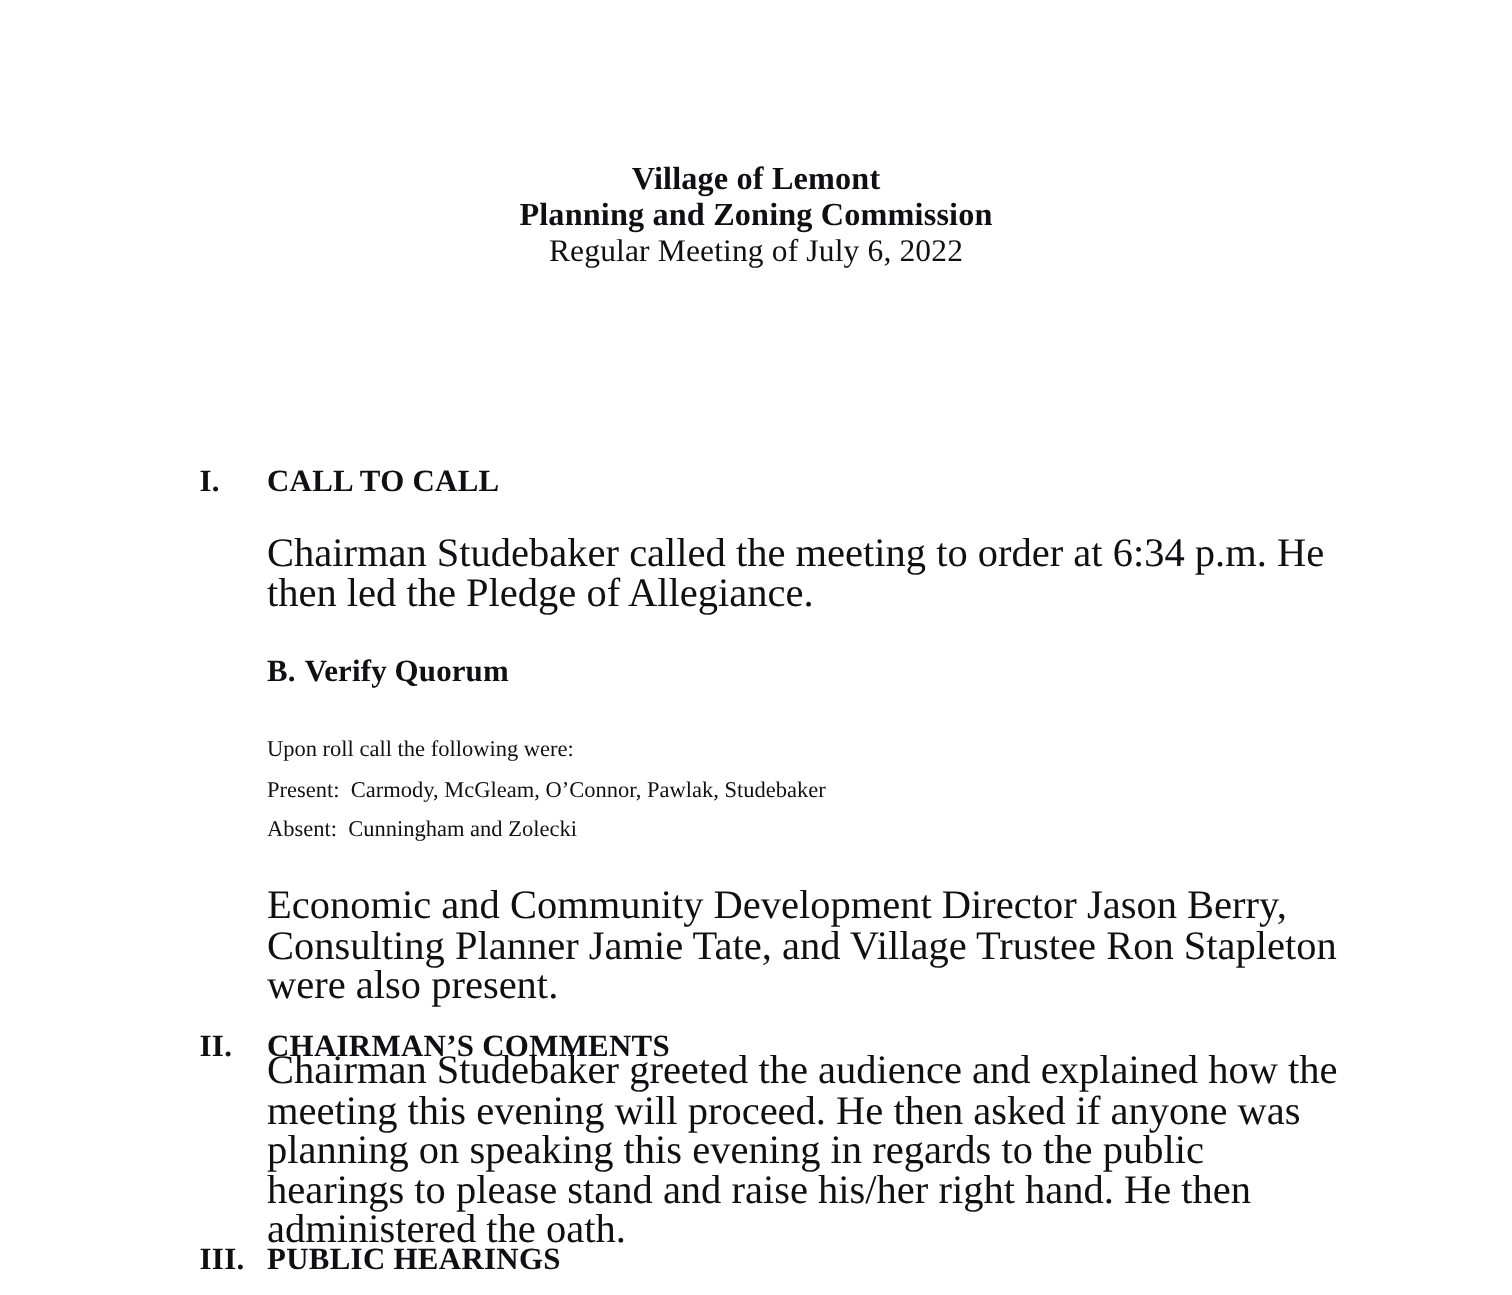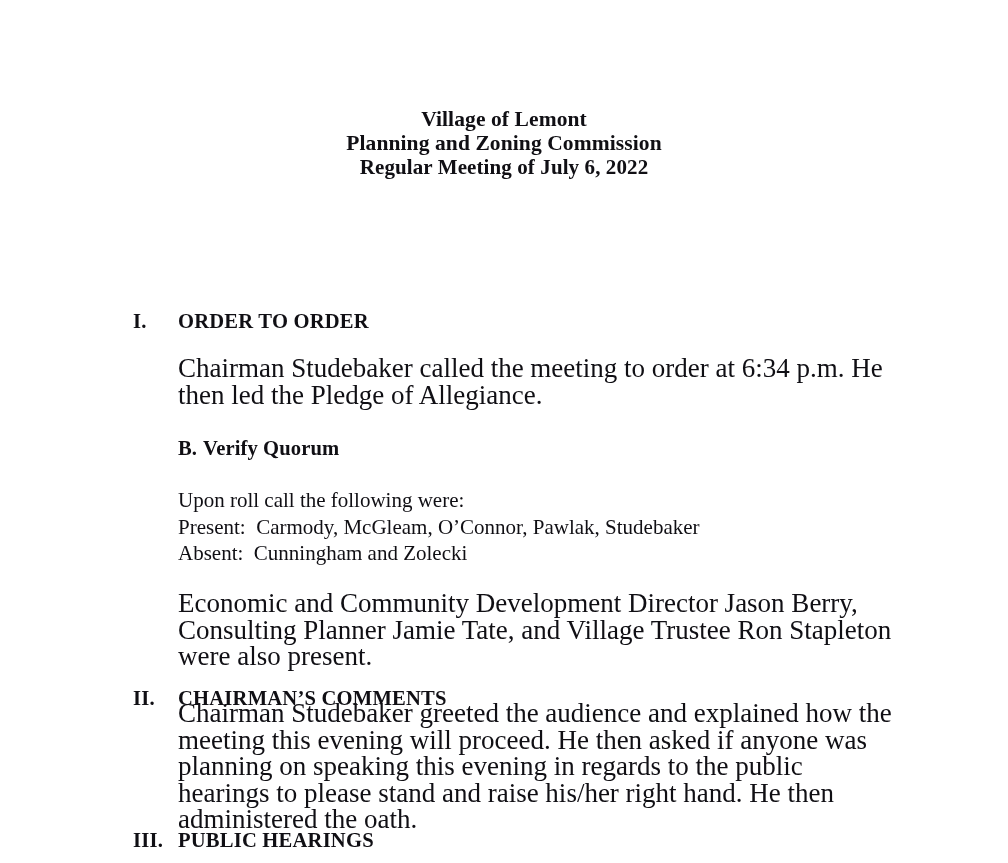--- a/index.html
+++ b/index.html
@@ -35,21 +35,21 @@
   }
   .title-line {
     font-size: 21.5px;
     line-height: 23.5px;
     font-weight: bold;
     letter-spacing: 0.1px;
   }
   .title-sub {
     font-size: 21px;
     line-height: 25px;
-    font-weight: bold;
+    font-weight: normal;
     letter-spacing: 0.1px;
   }
 
   
   .intro {
     position: absolute;
     left: 118px;
     top: 200px;
     width: 778px;
     font-size: 20.6px;
@@ -97,21 +97,21 @@
   .sub-heading .sub-letter {
     text-decoration: none;
     padding-right: 6px;
   }
   .sub-heading .sub-label {
     text-underline-offset: 2.5px;
     text-decoration-thickness: 1.6px;
   }
 
   .roll-line {
-    font-size: 21px;
+    font-size: 15px;
     line-height: 26.6px;
     white-space: pre;
   }
 
   .para {
     font-size: 27px;
     line-height: 26.6px;
   }
 
   
@@ -132,21 +132,21 @@
   <div class="title-block">
     <div class="title-line">Village of Lemont</div>
     <div class="title-line">Planning and Zoning Commission</div>
     <div class="title-sub">Regular Meeting of July 6, 2022</div>
   </div>
 
 
   <div class="section" id="sec-call-to-order">
     <div class="section-heading">
       <span class="section-numeral">I.</span>
-      <span class="section-title">ORDER TO ORDER</span>
+      <span class="section-title">CALL TO CALL</span>
     </div>
   </div>
 
   <div class="section" id="call-body">
     <div class="indent-block para">Chairman Studebaker called the meeting to order at 6:34 p.m.  He then led the Pledge of Allegiance.</div>
   </div>
 
   <div class="section" id="sub-verify-quorum">
     <div class="indent-block sub-heading">
       <span class="sub-letter">B.</span><span class="sub-label">Verify Quorum</span>

